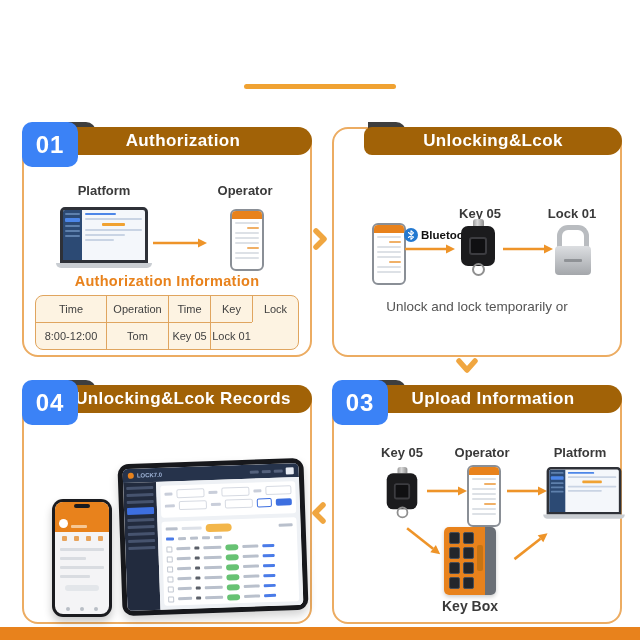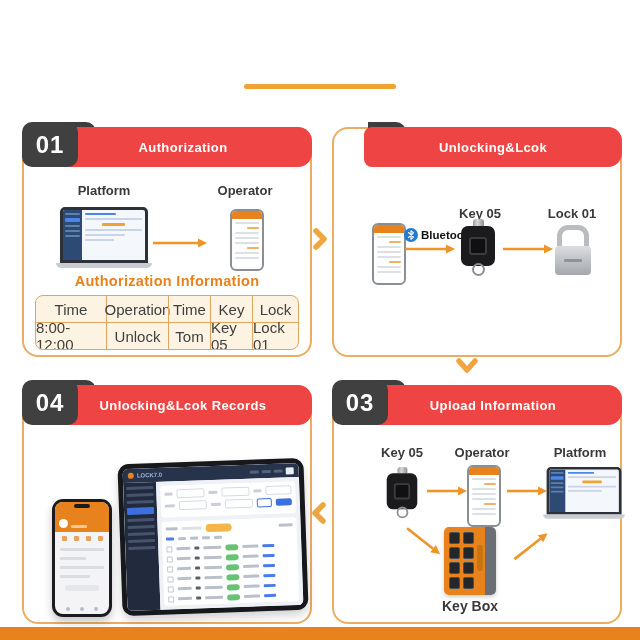--- a/index.html
+++ b/index.html
@@ -7,26 +7,26 @@
           font-family:"Liberation Sans",sans-serif;color:#3a3a3a;}
 
   
   .page-title{position:absolute;left:0;top:26px;width:640px;text-align:center;margin:0;
               font-size:36px;font-weight:bold;color:#2d2d2d;letter-spacing:.5px;}
   .title-underline{position:absolute;left:50%;top:84px;transform:translateX(-50%);
                    width:152px;height:5px;background:#f0a232;border-radius:3px;}
 
   
   .panel{position:absolute;background:#fff;border:2px solid #ecac62;border-radius:16px;}
-  .panel-header{position:absolute;top:-2px;left:30px;right:-2px;height:40px;background:#ef4444;
+  .panel-header{position:absolute;top:-2px;left:30px;right:-2px;height:28px;background:#a16207;
                 border-radius:8px 14px 14px 8px;display:flex;align-items:center;justify-content:center;
-                z-index:2;color:#fff;font-size:13px;font-weight:bold;letter-spacing:.4px;}
+                z-index:2;color:#fff;font-size:17px;font-weight:bold;letter-spacing:.4px;}
   .badge-flap{position:absolute;top:-7px;left:34px;width:38px;height:22px;background:#3e3e3e;
               border-radius:0 10px 0 0;z-index:1;}
-  .badge{position:absolute;top:-7px;left:-2px;width:56px;height:45px;background:#404040;
+  .badge{position:absolute;top:-7px;left:-2px;width:56px;height:45px;background:#3b82f6;
          border-radius:10px;z-index:3;display:flex;align-items:center;justify-content:center;
          color:#fff;font-size:24px;font-weight:bold;letter-spacing:1px;}
 
   .lbl{position:absolute;transform:translateX(-50%);white-space:nowrap;
        font-size:13px;font-weight:600;color:#3a3a3a;}
   .info-title{position:absolute;left:0;width:100%;text-align:center;
               font-size:14.5px;font-weight:bold;color:#e8821c;letter-spacing:.3px;}
   .caption{position:absolute;left:0;width:100%;text-align:center;font-size:13.5px;line-height:19px;
            color:#545454;font-weight:500;}
 
@@ -34,21 +34,21 @@
   .arr{position:absolute;overflow:visible;}
   .arr line{stroke:#ee9429;stroke-width:2.6;}
   .arr polygon{fill:#ee9429;}
   .chev{position:absolute;}
   .chev polyline{fill:none;stroke:#f0a640;stroke-width:5.5;stroke-linecap:round;stroke-linejoin:round;}
 
   
   .auth-table{position:absolute;display:grid;grid-template-columns:70px 62px 42px 42px 46px;
               background:#fdf3e2;border:1.5px solid #e0a55f;border-radius:8px;overflow:hidden;}
   .auth-table .cell{height:26px;display:flex;align-items:center;justify-content:center;
-                    font-size:15px;color:#3f3f3f;border-left:1px solid #e0a55f;}
+                    font-size:11px;color:#3f3f3f;border-left:1px solid #e0a55f;}
   .auth-table .cell.c0{border-left:none;}
   .auth-table .cell.r1{border-top:1px solid #e0a55f;}
   .auth-table .cell.hd{font-weight:500;}
 
   
   .laptop{position:absolute;display:flex;flex-direction:column;align-items:center;}
   .laptop .scr{width:82px;height:50px;background:#f4f7fb;border:3px solid #2e3138;
                border-radius:5px 5px 0 0;overflow:hidden;display:flex;}
   .laptop .sb{width:15px;background:#2c4a74;display:flex;flex-direction:column;gap:3px;padding:3px 2px;}
   .laptop .sb i{display:block;height:2px;background:#5e80ac;border-radius:1px;}
@@ -221,23 +221,20 @@
       <div class="cell hd">
           <span>Key</span>
         </div>
       <div class="cell hd">
           <span>Lock</span>
         </div>
       <div class="cell r1 c0">
           <span>8:00-12:00</span>
         </div>
       <div class="cell r1">
-          <span>Unlock</span>
-        </div>
-      <div class="cell r1">
           <span>Tom</span>
         </div>
       <div class="cell r1">
           <span>Key 05</span>
         </div>
       <div class="cell r1">
           <span>Lock 01</span>
         </div>
     </div>
   </section>
@@ -294,21 +291,21 @@
     </svg>
 
     <div class="plock" style="left:221px;top:96px">
       <div class="sh"></div>
       <div class="bd">
           <i></i>
         </div>
     </div>
 
     <div class="caption" style="top:168px">
-      <br>
+      <span>Unlock and lock temporarily or</span><br>
     </div>
   </section>
 
   <svg class="chev" style="left:455px;top:357px" width="24" height="18" viewBox="0 0 24 18">
     <polyline points="4,4 12,13 20,4"></polyline>
   </svg>
 
   <section class="panel" style="left:332px;top:385px;width:286px;height:235px">
     <div class="badge-flap"></div>
     <div class="panel-header">

